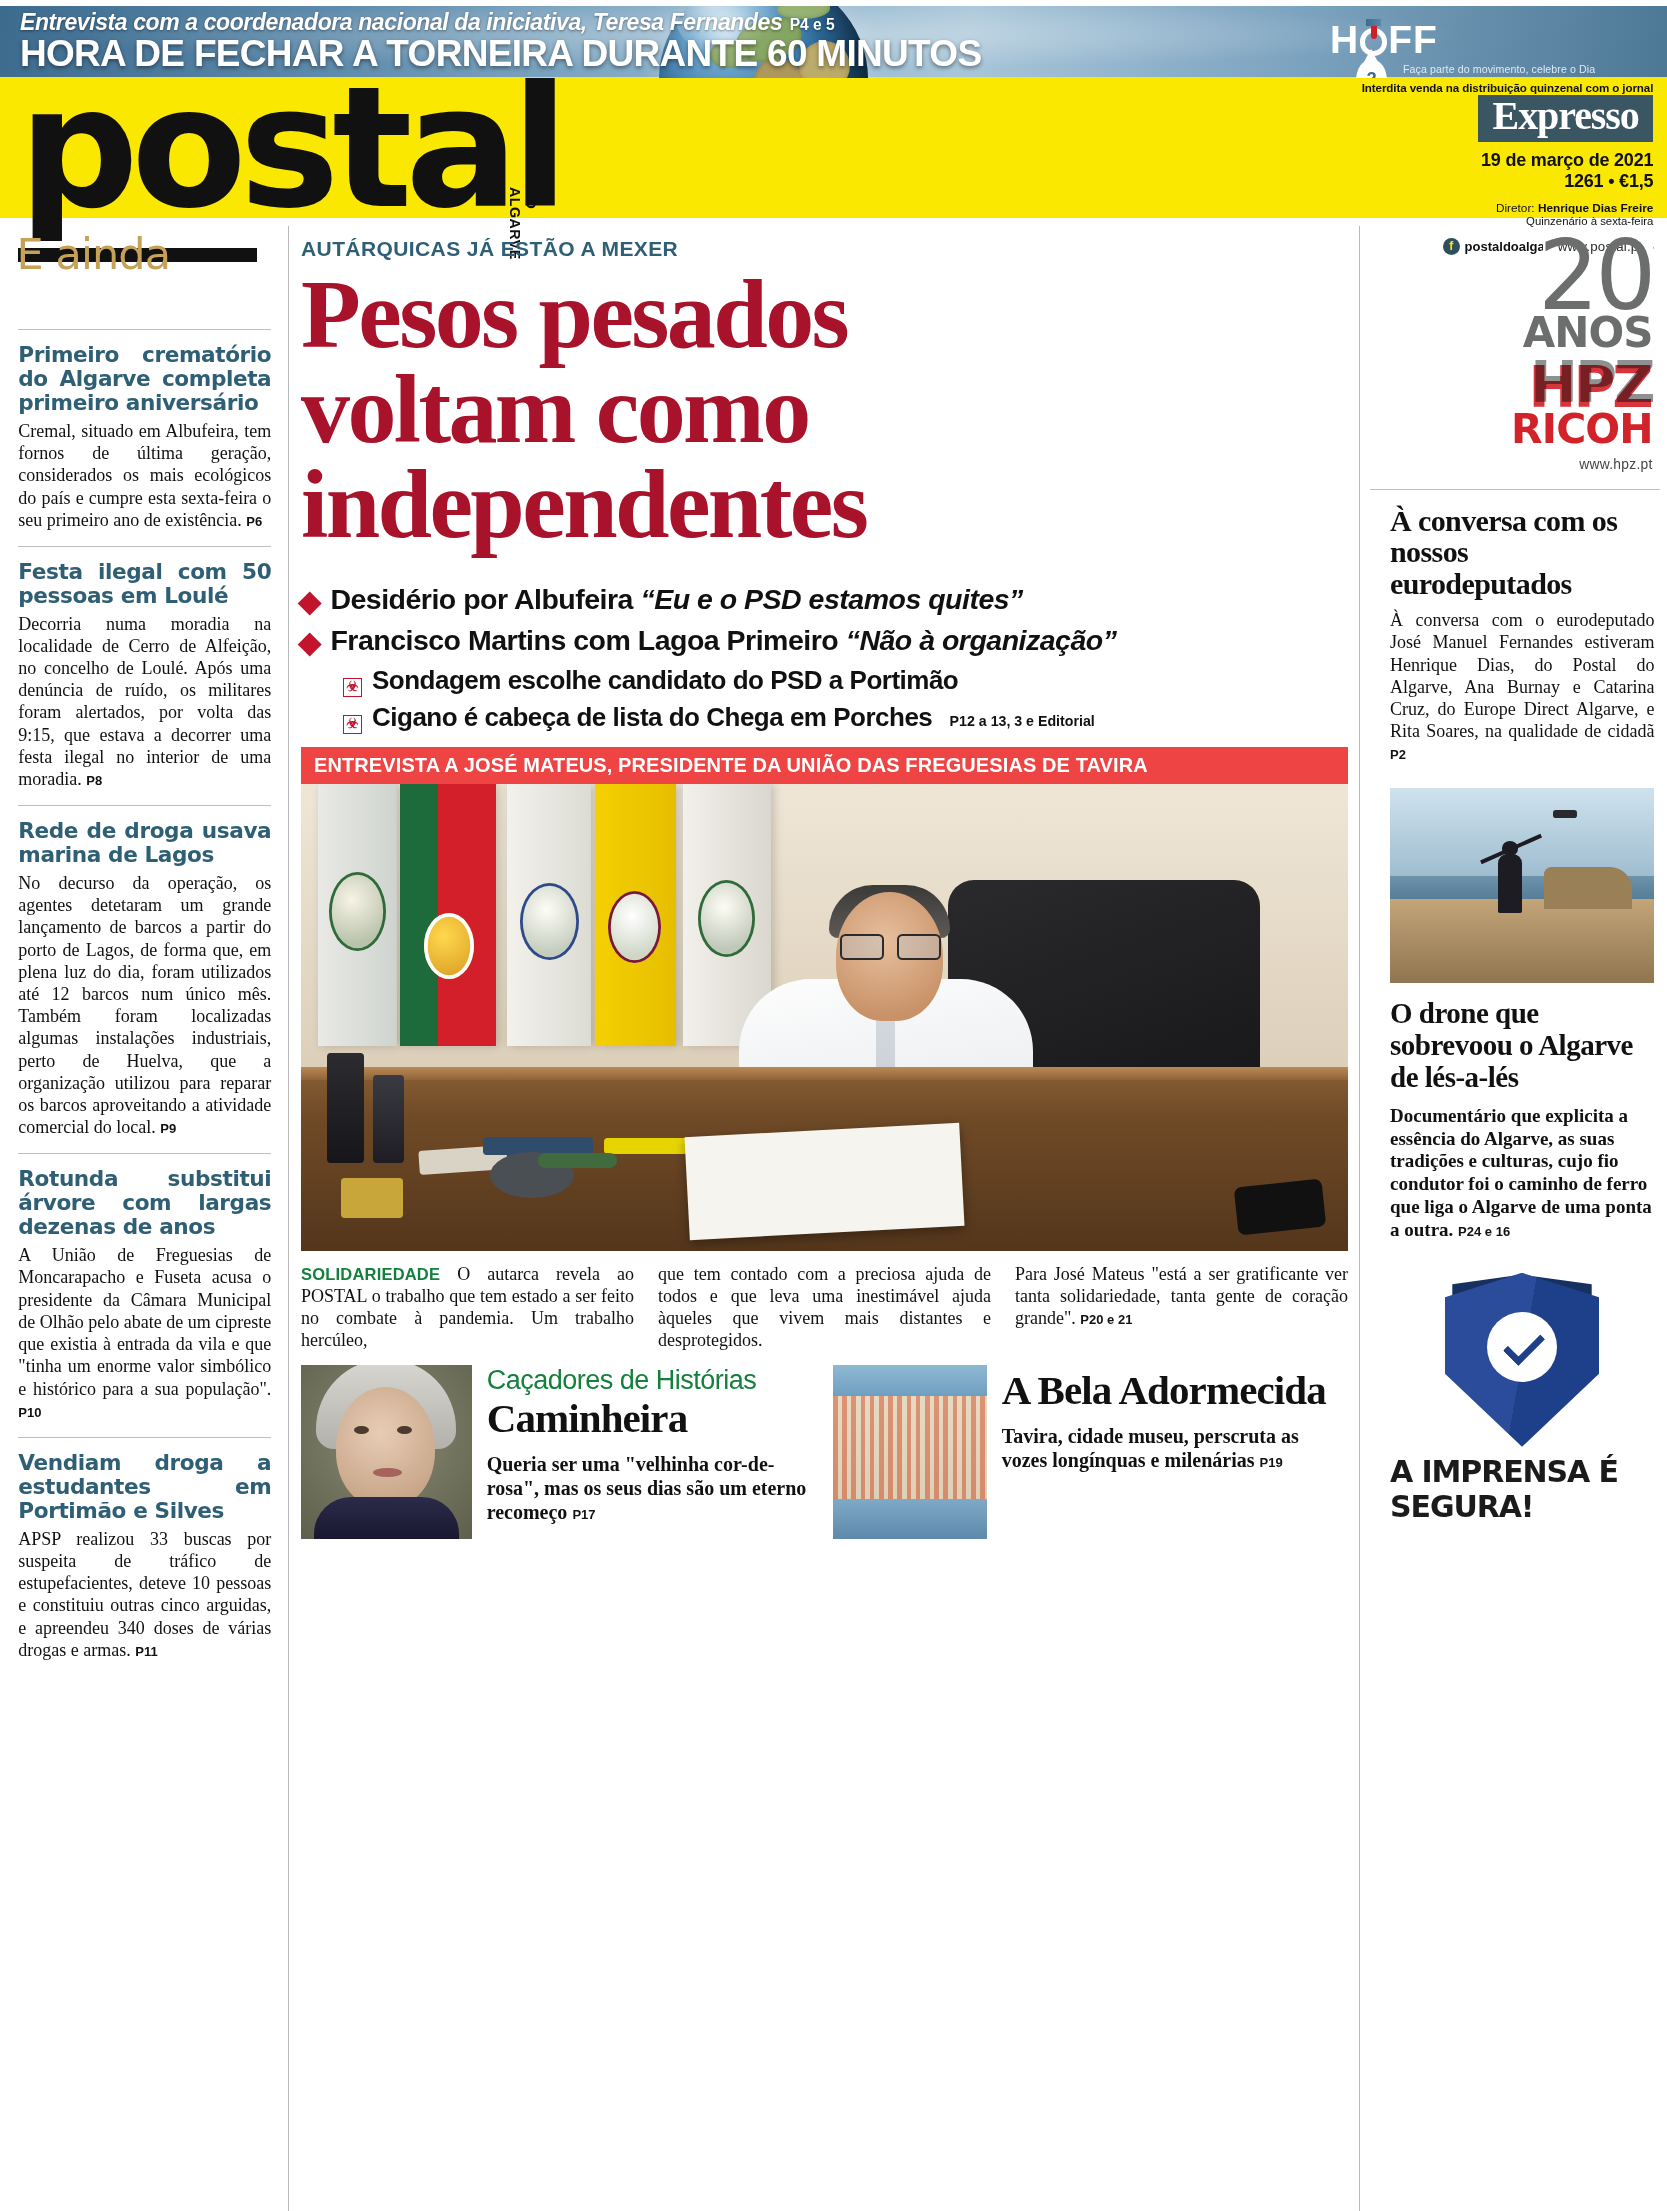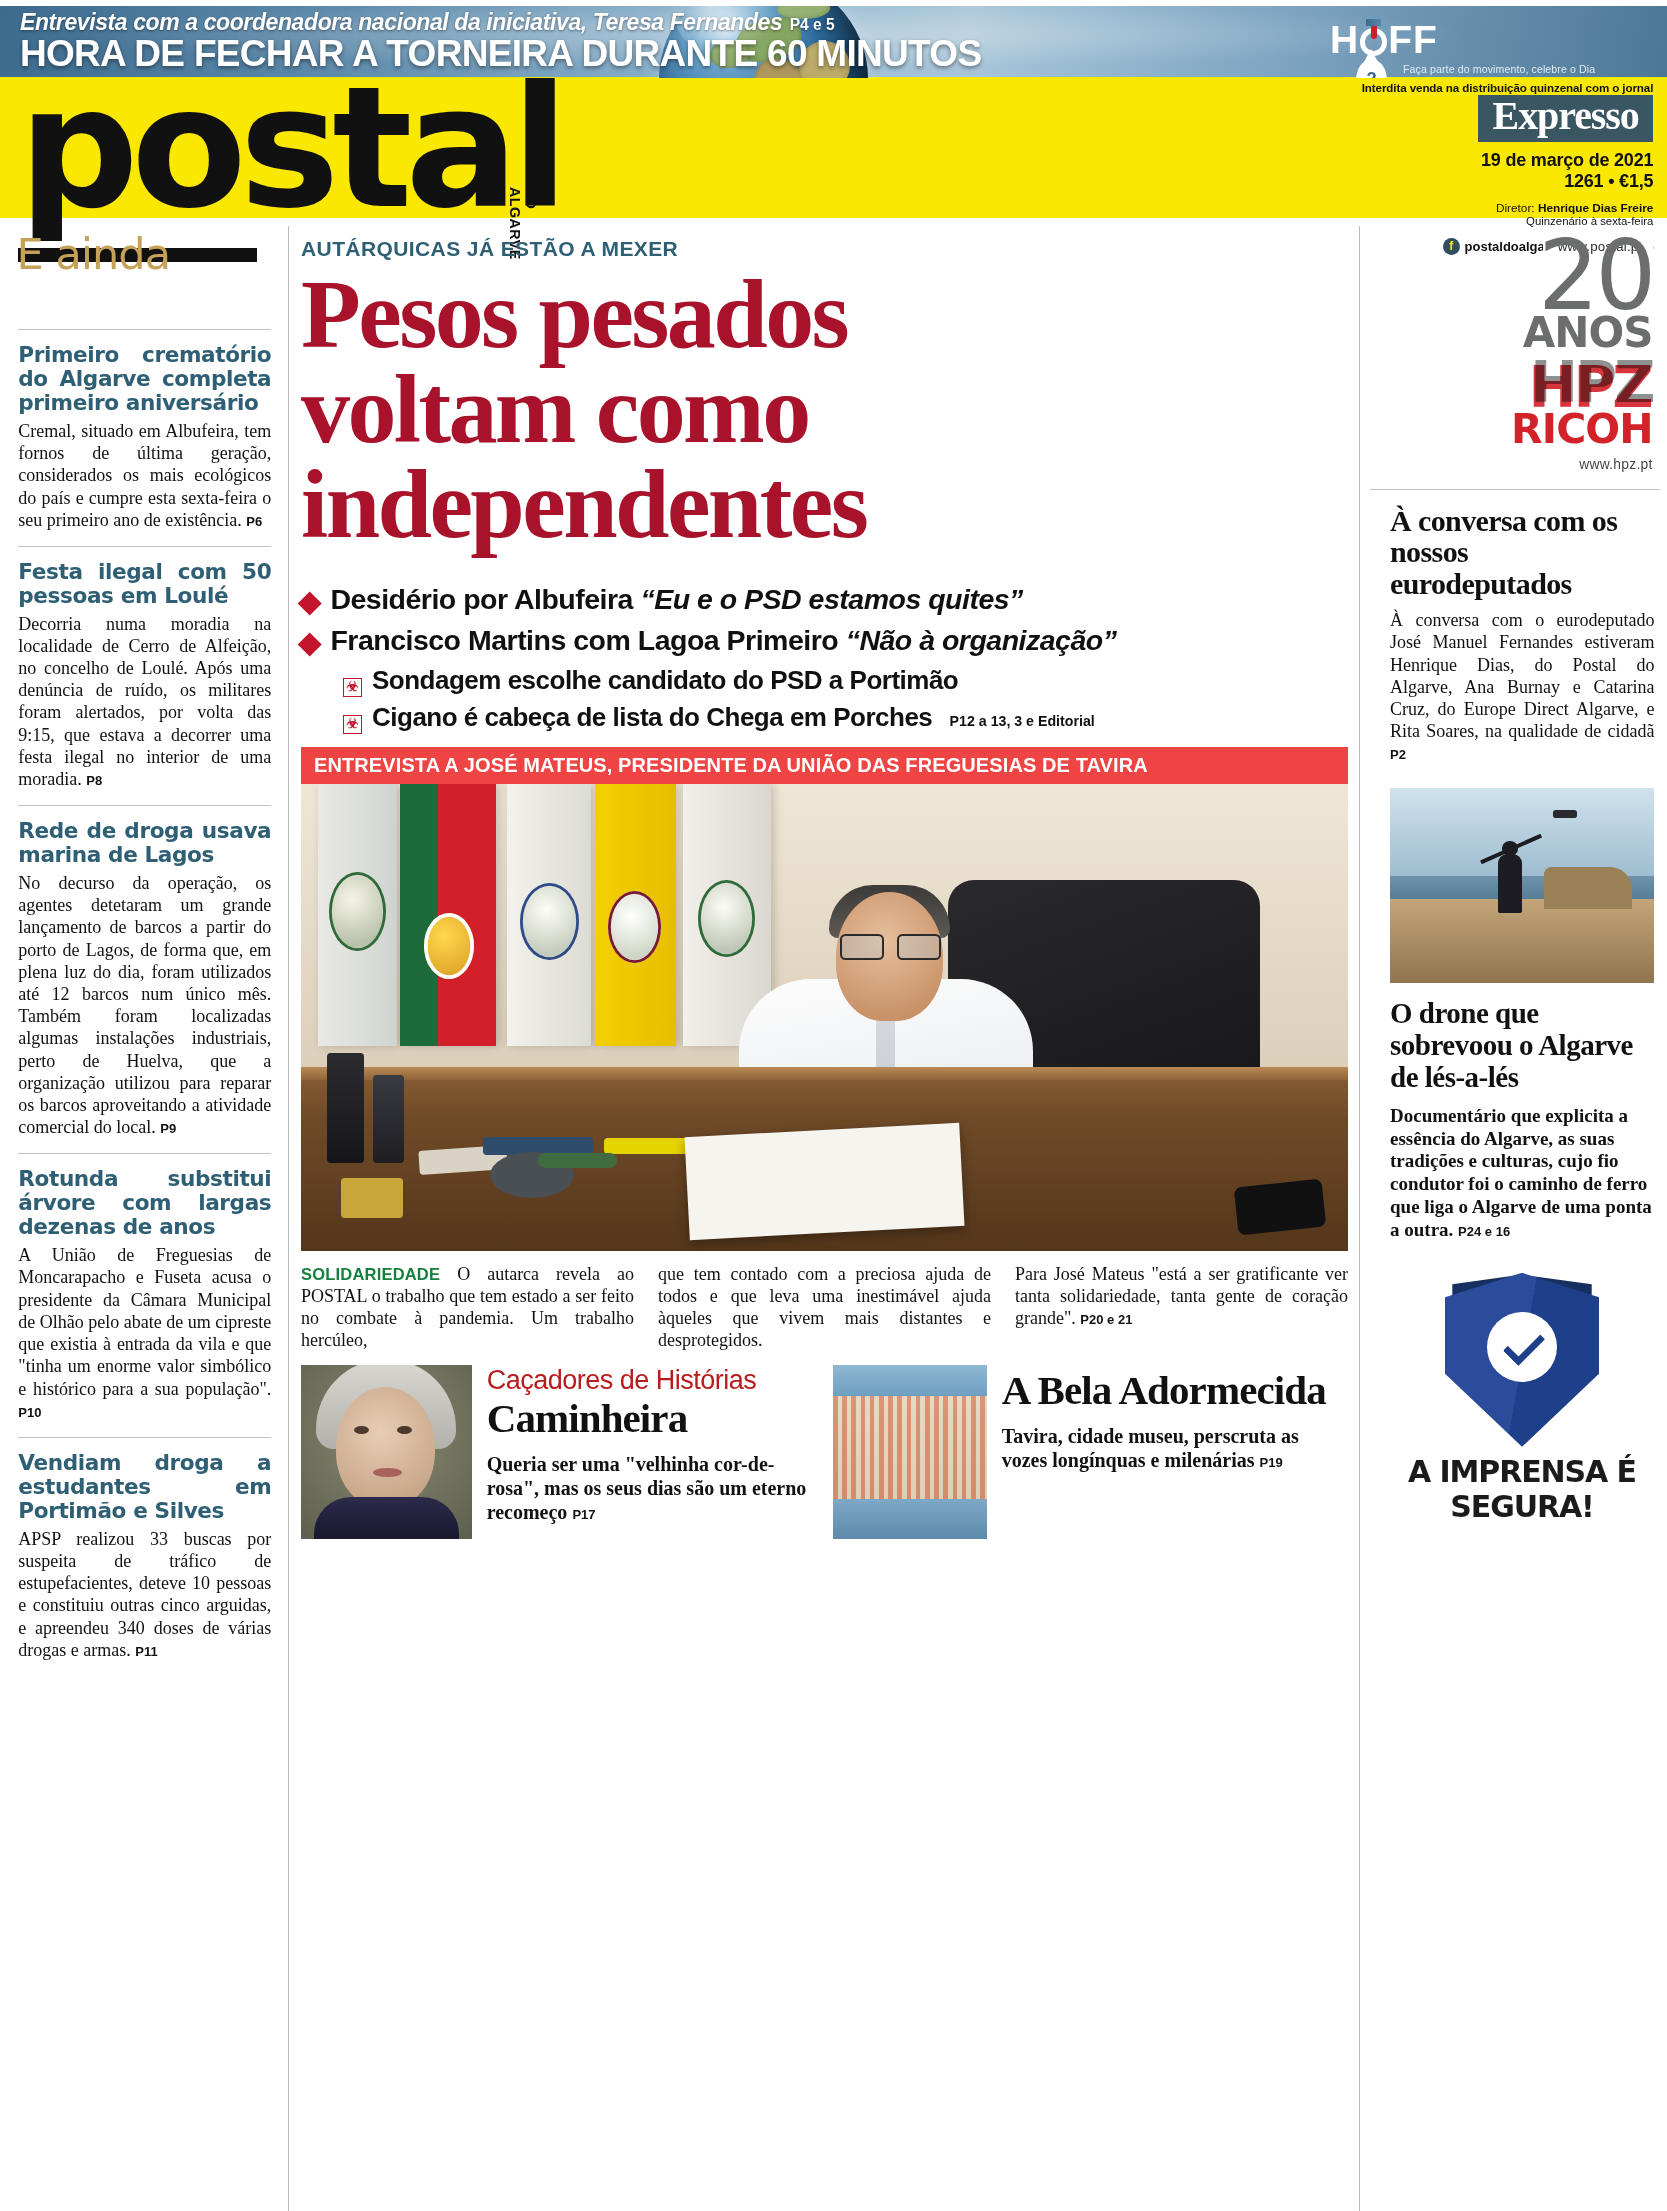--- a/index.html
+++ b/index.html
@@ -294,21 +294,21 @@
     background: radial-gradient(circle at 50% 40%, #8a8a72 0%, #5d5f4c 100%);
     position:relative;
   }
   .old-hair { position:absolute; left:14.7px; top:-5.5px; width:140px; height:90px; background: linear-gradient(#d9d7d2,#b3b1ab); border-radius: 73px 73px 18.4px 18.4px;}
   .old-face { position:absolute; left:35px; top:22px; width:99px; height:121px; background: radial-gradient(circle at 45% 38%, #e7cdb5, #c7a487 78%); border-radius: 50% 50% 46% 46%;}
   .old-eye { position:absolute; width:14.7px;height:8.3px;background:#4b3a2d;border-radius:50%; top:61px;}
   .old-eye.l{left:53px;} .old-eye.r{left:96px;}
   .old-mouth{position:absolute; left:72px; top:103px; width:29px;height:9.2px;background:#a8625c;border-radius:50%;}
   .old-body{position:absolute; left:13px; bottom:0; width:145px;height:42px;background:linear-gradient(#2c2a4a,#191830); border-radius: 37px 37px 0 0;}
   .bs-txt { padding: 0 14.7px; flex: 1; }
-  .bs-k { font-size: 27px; color: #b91c1c; letter-spacing: -0.5px; }
+  .bs-k { font-size: 27px; color: #15803d; letter-spacing: -0.5px; }
   .bs-h { font-family:"Liberation Serif",serif; font-size: 41px; font-weight: bold; color:#111; line-height:1; letter-spacing:-0.9px; margin-top: 1.8px;}
   .bs-p { font-family:"Liberation Serif",serif; font-size: 20px; font-weight:bold; color:#111; line-height:1.2; margin-top: 13px;}
   .bs-photo-aerial {
     width: 154px; height: 174px; overflow:hidden; position: relative;
     background: linear-gradient(#9ec4d8 0 18%, #cbb38a 18% 46%, #b9a27a 46% 70%, #8fb7cf 70% 100%);
   }
   .aer-sea { position:absolute; left:0; right:0; top:0; height: 31px; background: linear-gradient(#8fb8d2,#6f9fc0);}
   .aer-town { position:absolute; left:0; right:0; top:31px; height: 110px;
     background:
       repeating-linear-gradient(90deg, rgba(220,120,90,.65) 0 4.6px, rgba(240,230,215,.6) 4.6px 9.2px),
@@ -371,21 +371,21 @@
   .rb-photo .drone{ position:absolute; left: 163px; top: 22px; width: 24px; height: 7.3px; background:#2a2a2e; border-radius:2.8px;}
 
   .rb-h2 {
     font-family:"Liberation Serif",serif; font-size: 29px; font-weight: bold; color:#111;
     line-height: 1.1; letter-spacing:-0.5px;
   }
   .rb-bold {
     font-family:"Liberation Serif",serif; font-size: 19px; font-weight: bold; color:#111;
     line-height:1.2; margin-top: 11px; text-align: left;
   }
-  .badge-wrap { margin: 16.5px 0 0 20px; width: 264px; text-align:center; }
+  .badge-wrap { margin: 16.5px 0 0 20px; width: 264px; }
   .shield {
     width: 154px; height: 174px; margin: 0 auto; position: relative;
   }
   .shield-body {
     position:absolute; inset:0;
     background: linear-gradient(100deg, #2a4c9b 0 50%, #1e3f8a 50% 100%);
     clip-path: polygon(50% 0, 100% 14%, 100% 58%, 50% 100%, 0 58%, 0 14%);
   }
   .shield-top {
     position:absolute; left: 7.3px; right: 7.3px; top: 1.8px; height: 24px;

